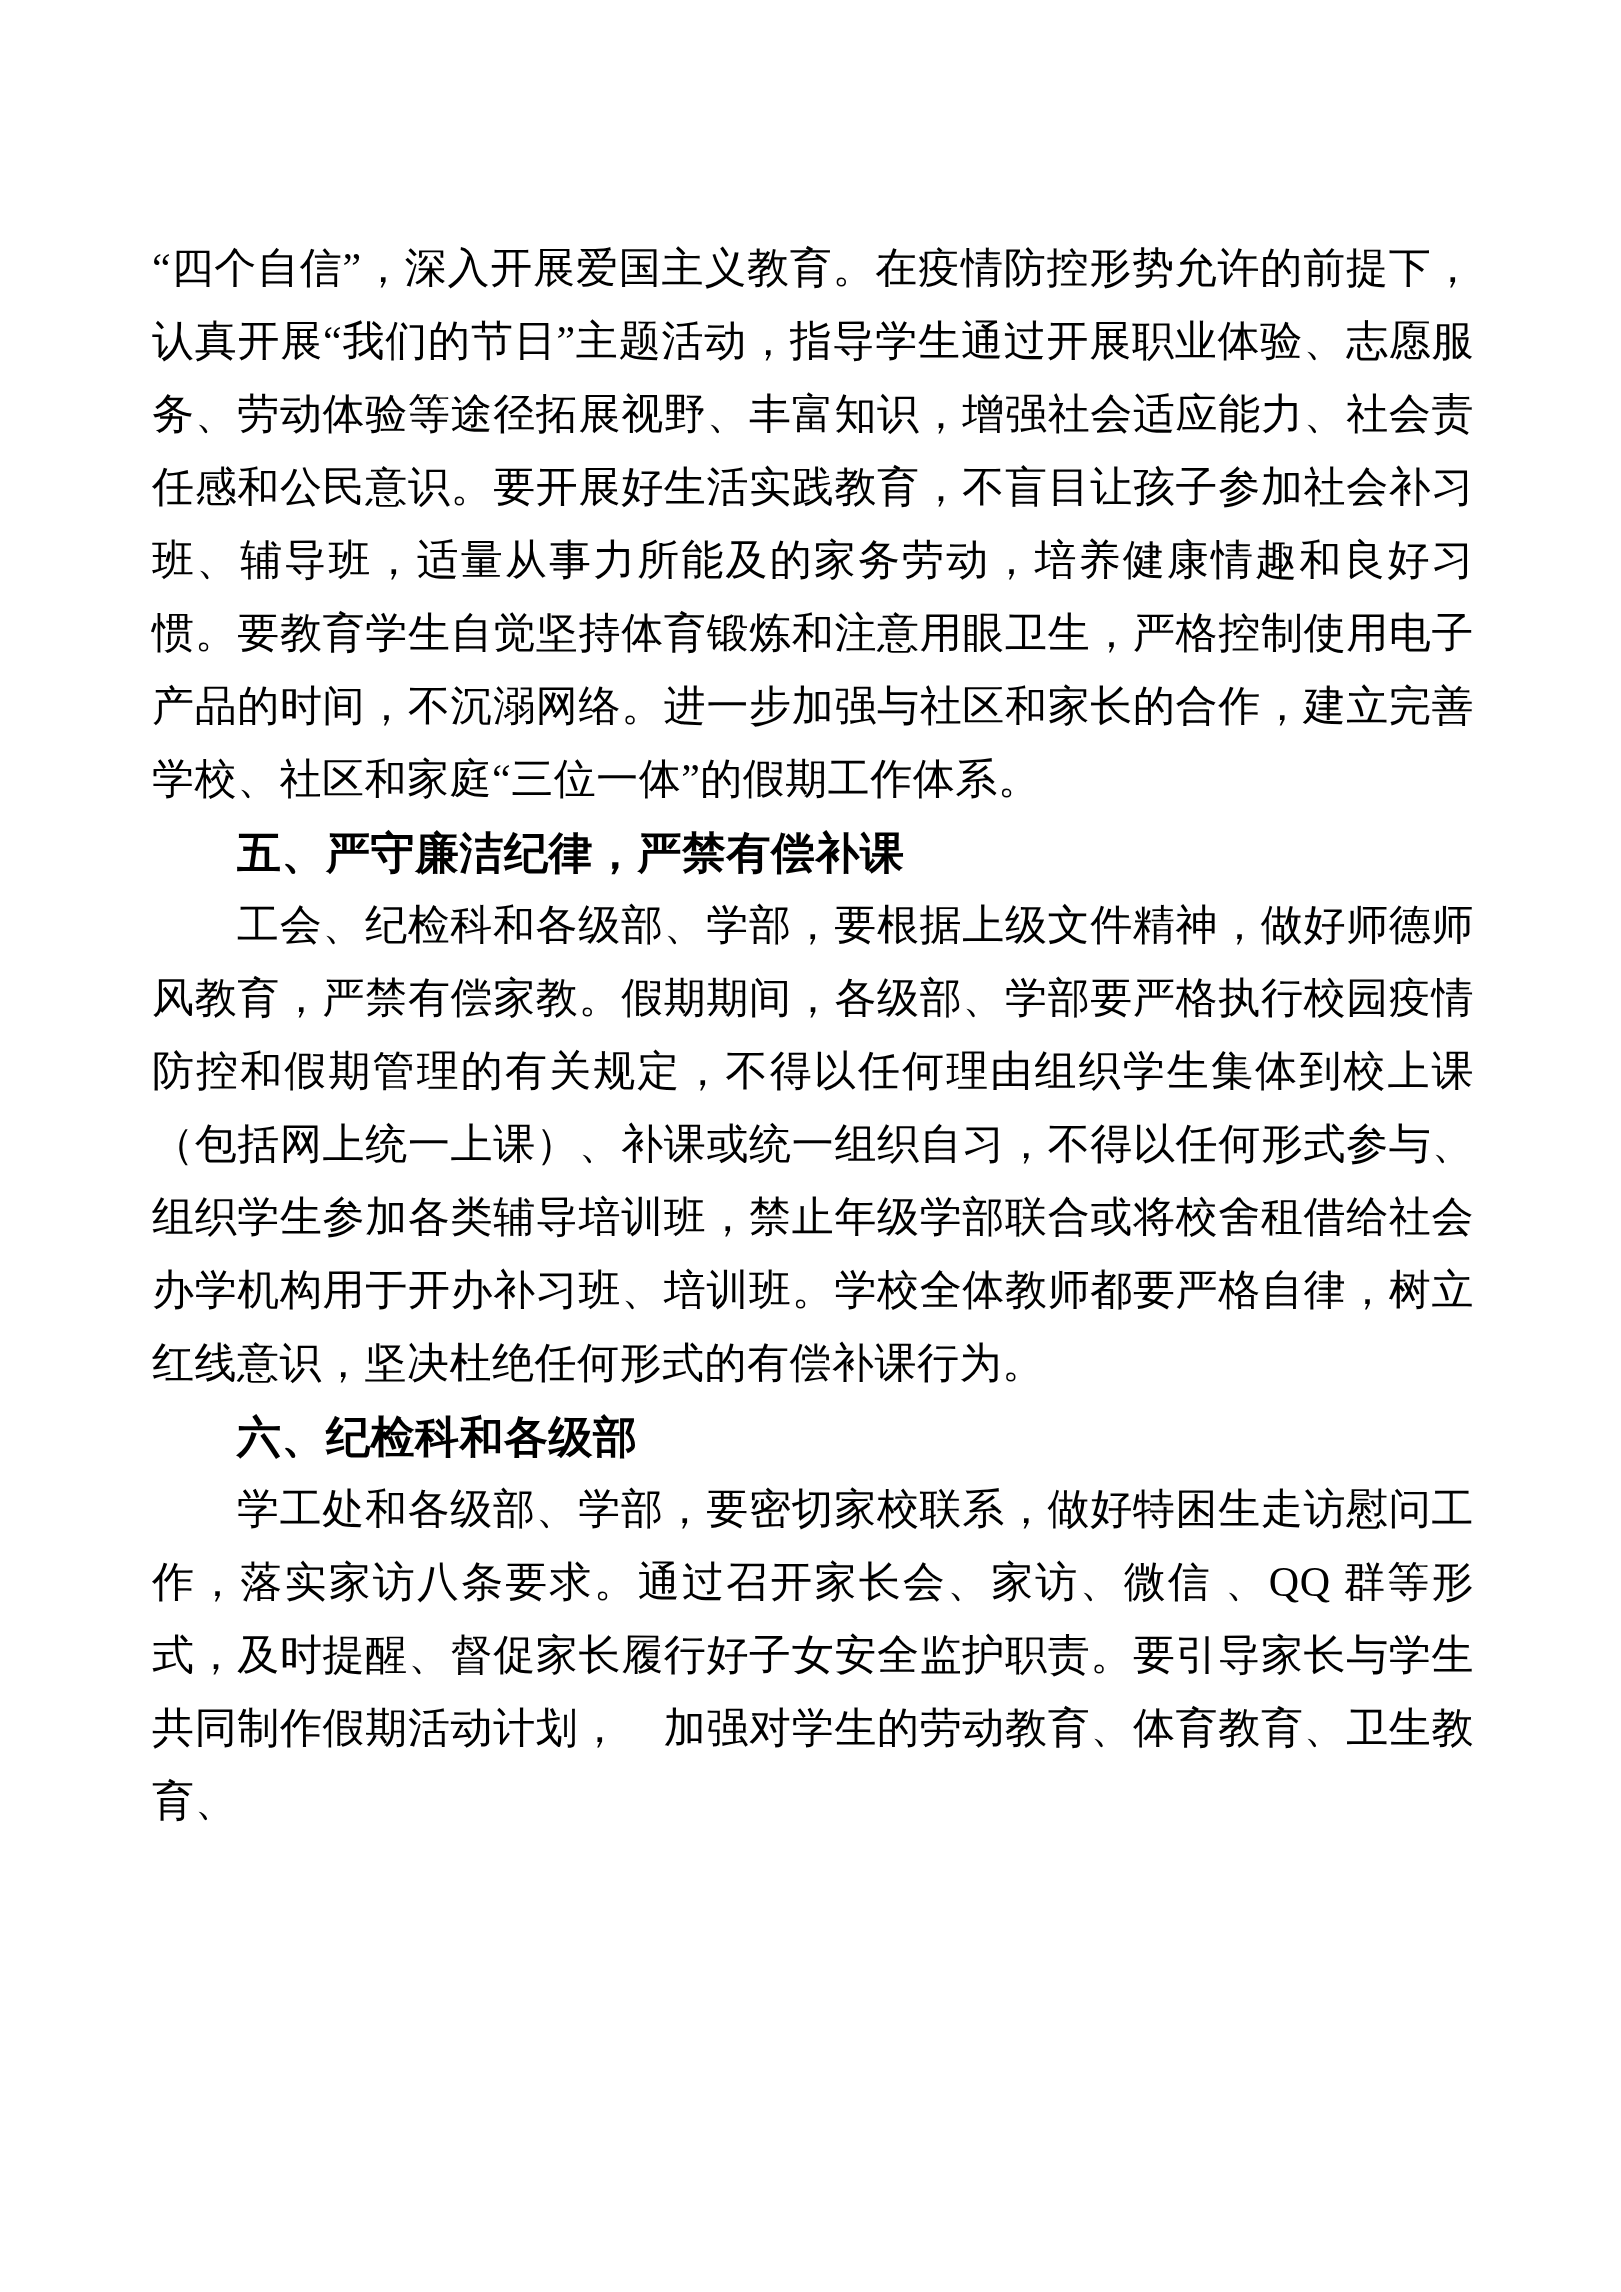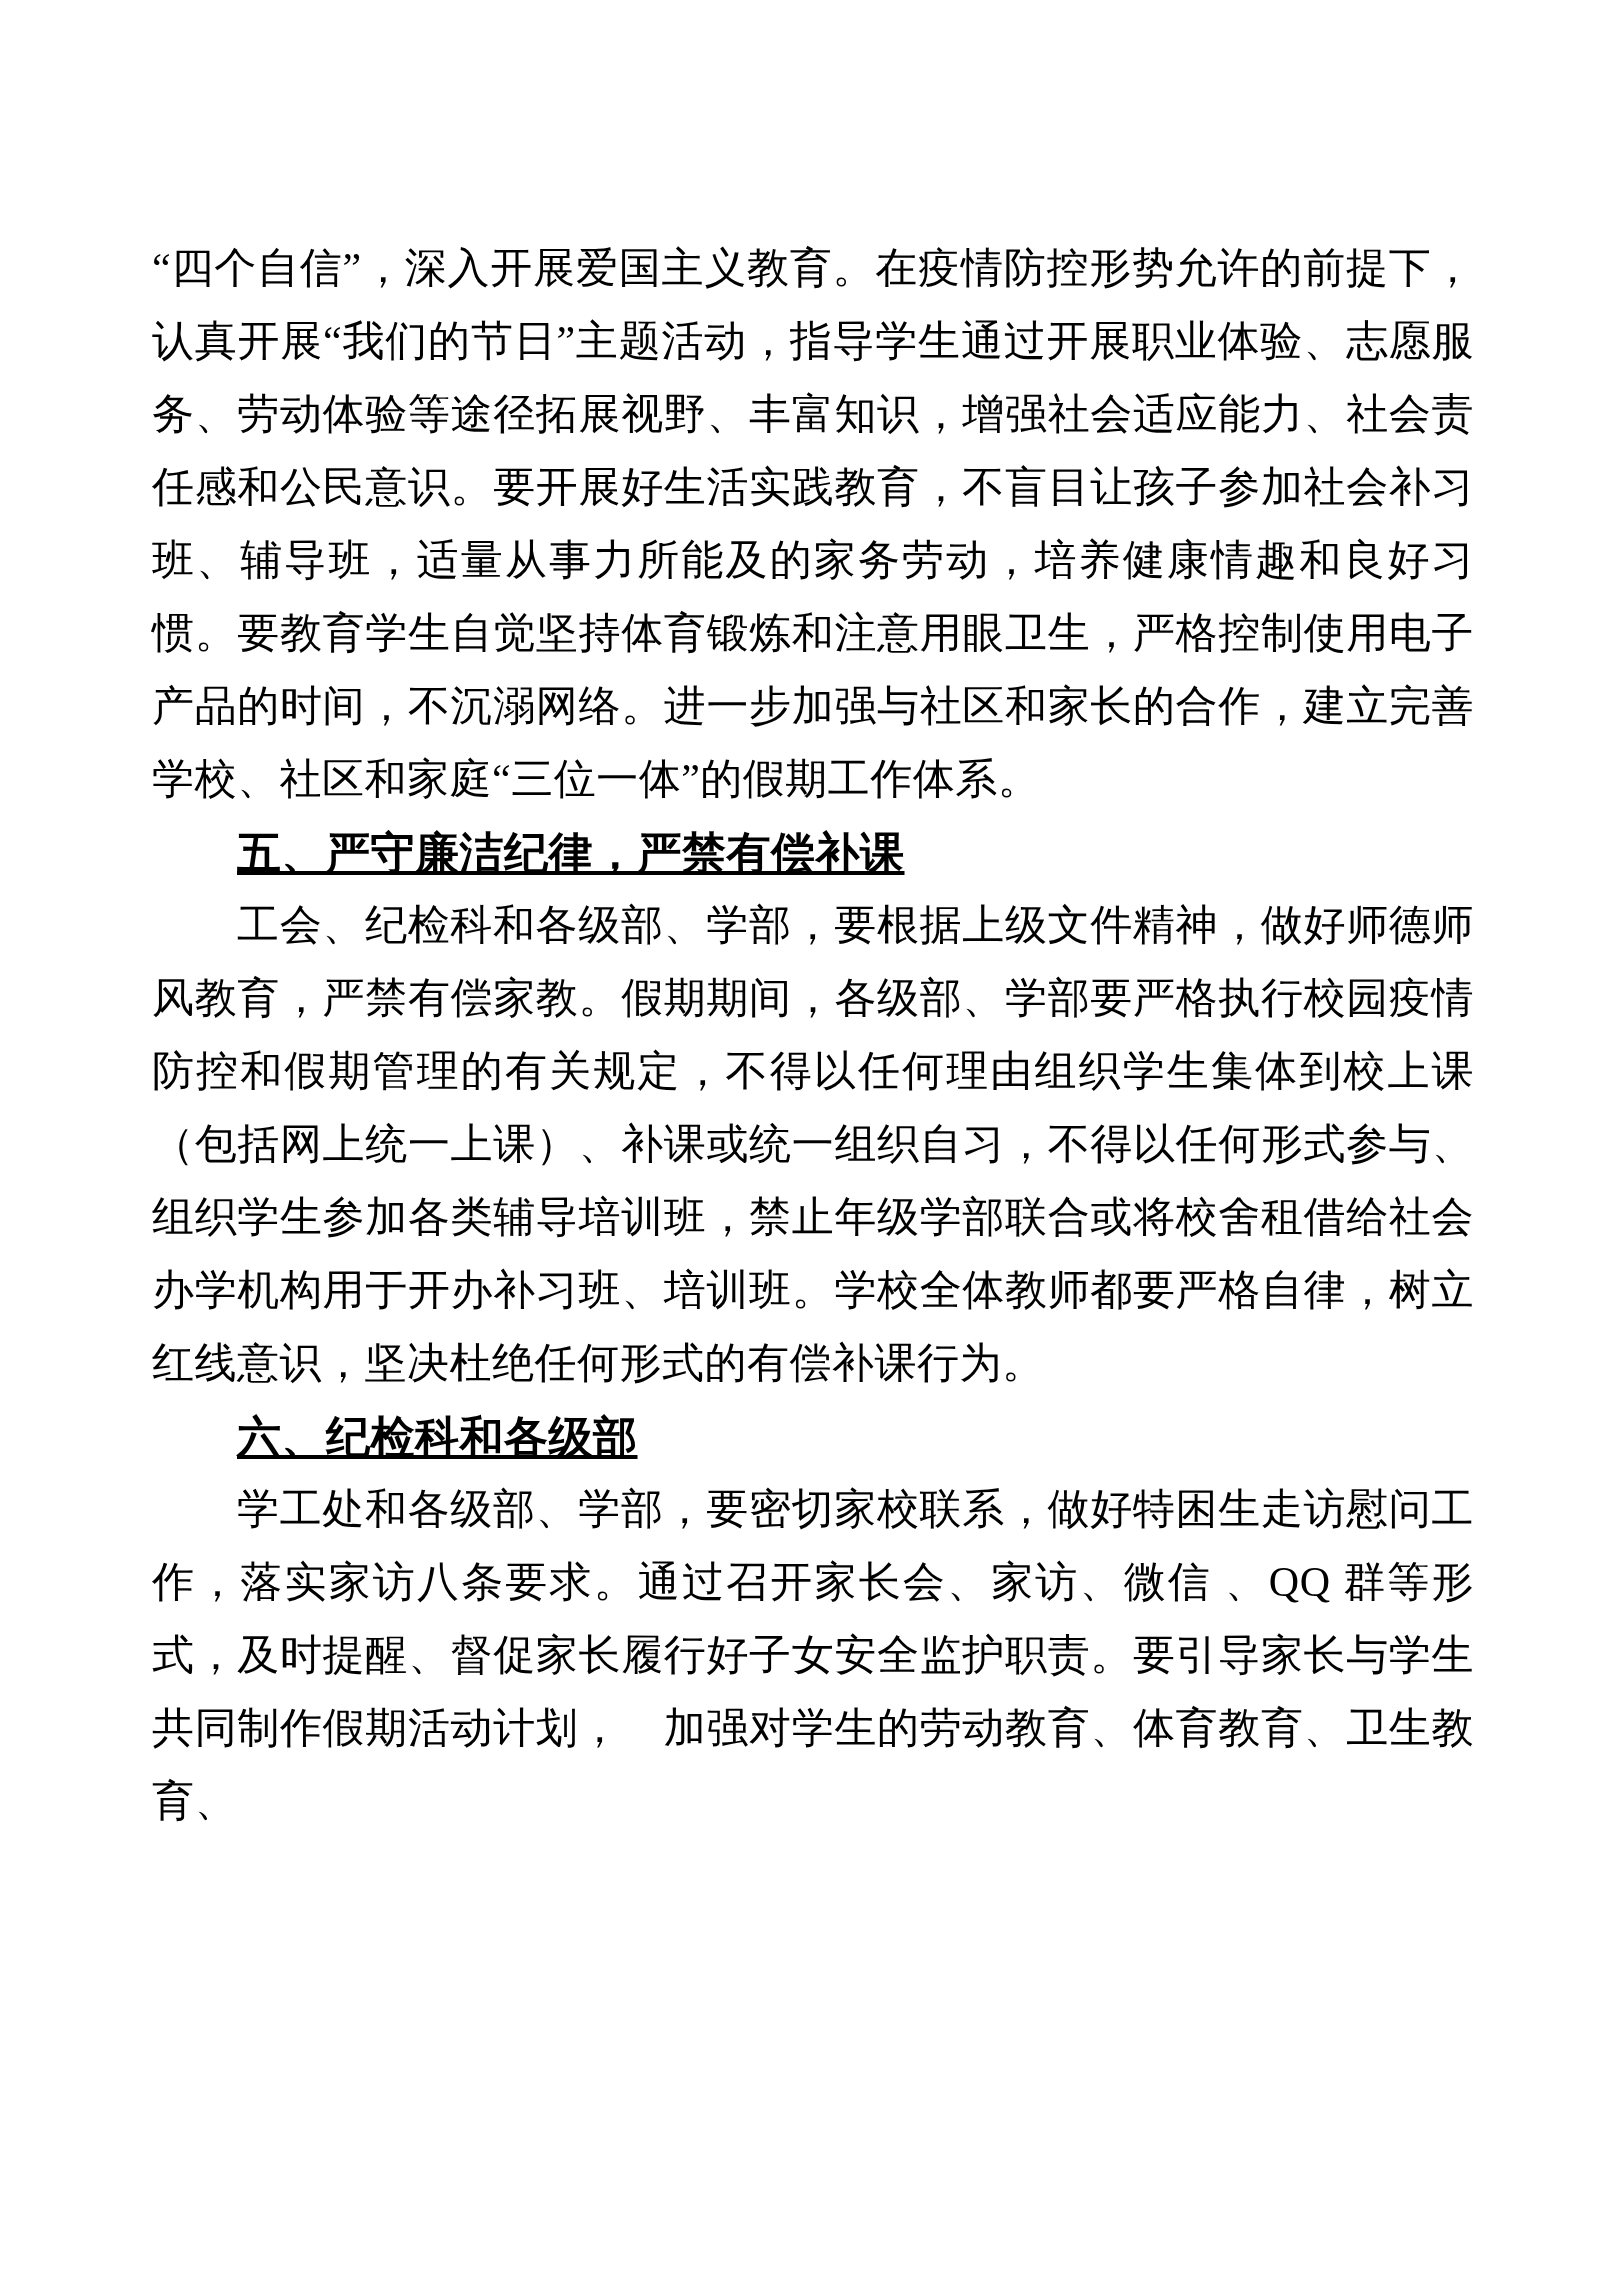--- a/index.html
+++ b/index.html
@@ -43,21 +43,20 @@
     text-indent: 85px;
   }
   h2.heading {
     margin: 0;
     font-size: 44px;
     line-height: 73px;
     font-weight: bold;
     font-family: "Liberation Sans", "DejaVu Sans", sans-serif;
     text-indent: 85px;
     letter-spacing: 0.5px;
-    text-decoration: underline;
   }
   .footer {
     position: absolute;
     left: 0;
     top: 2098px;
     width: 1621px;
     text-align: center;
     font-size: 31px;
     font-weight: bold;
     font-family: "Liberation Serif", "DejaVu Serif", serif;

